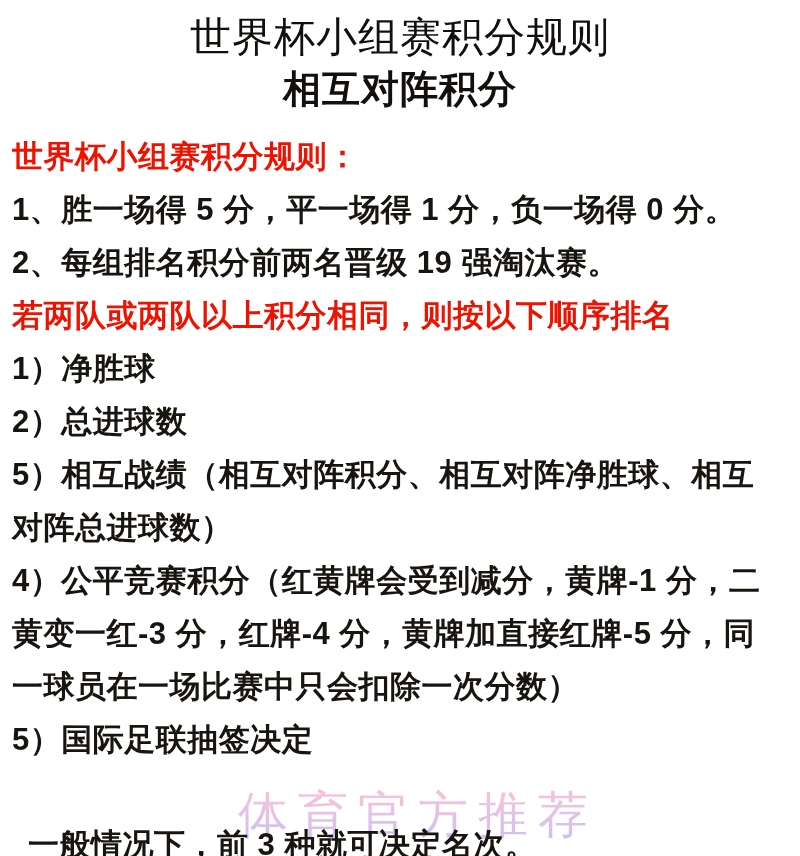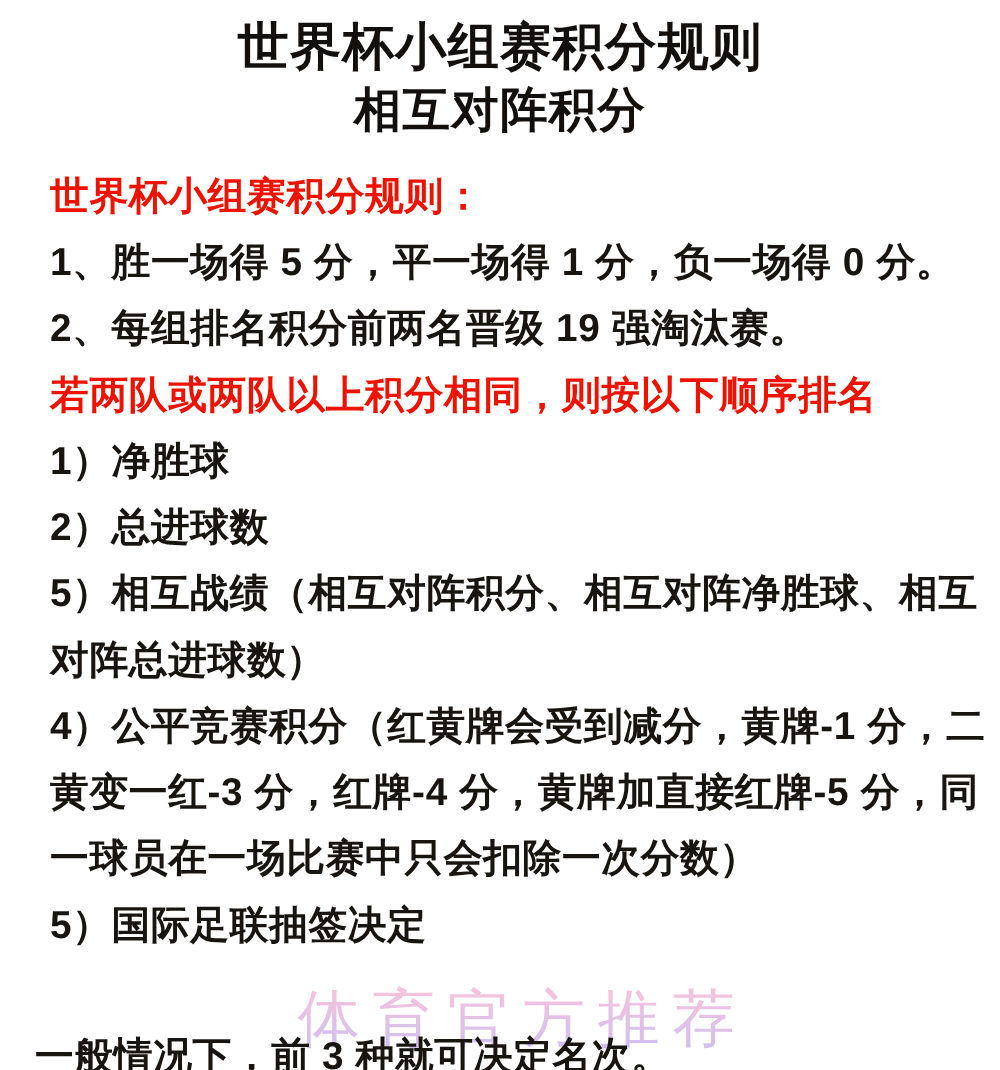--- a/index.html
+++ b/index.html
@@ -11,37 +11,37 @@
     overflow: hidden;
     font-family: "Liberation Sans", "DejaVu Sans", sans-serif;
     color: #161412;
   }
   .title-block {
     padding-top: 10px;
     text-align: center;
   }
   .main-title {
     font-size: 41px;
-    font-weight: 700;
+    font-weight: 400;
     line-height: 54px;
     letter-spacing: 1px;
     margin: 0;
     color: #120f0c;
   }
   .subtitle {
     font-size: 38px;
     font-weight: 900;
     line-height: 50px;
     letter-spacing: 1px;
     margin: 0;
     color: #120f0c;
   }
   .content {
     margin-top: 16px;
-    padding-left: 40px;
+    padding-left: 12px;
     padding-right: 16px;
   }
   .line {
     font-size: 31px;
     font-weight: 800;
     line-height: 53px;
     height: 53px;
     white-space: nowrap;
     letter-spacing: 0.5px;
     color: #181410;

